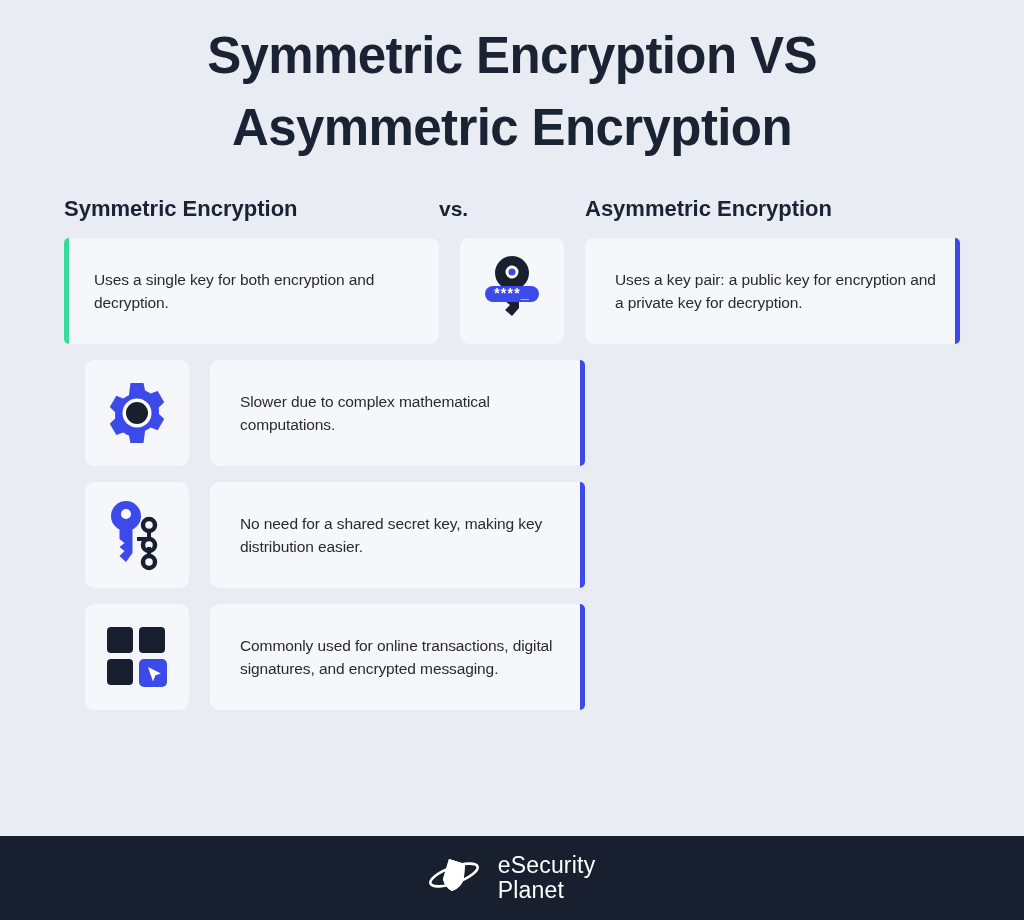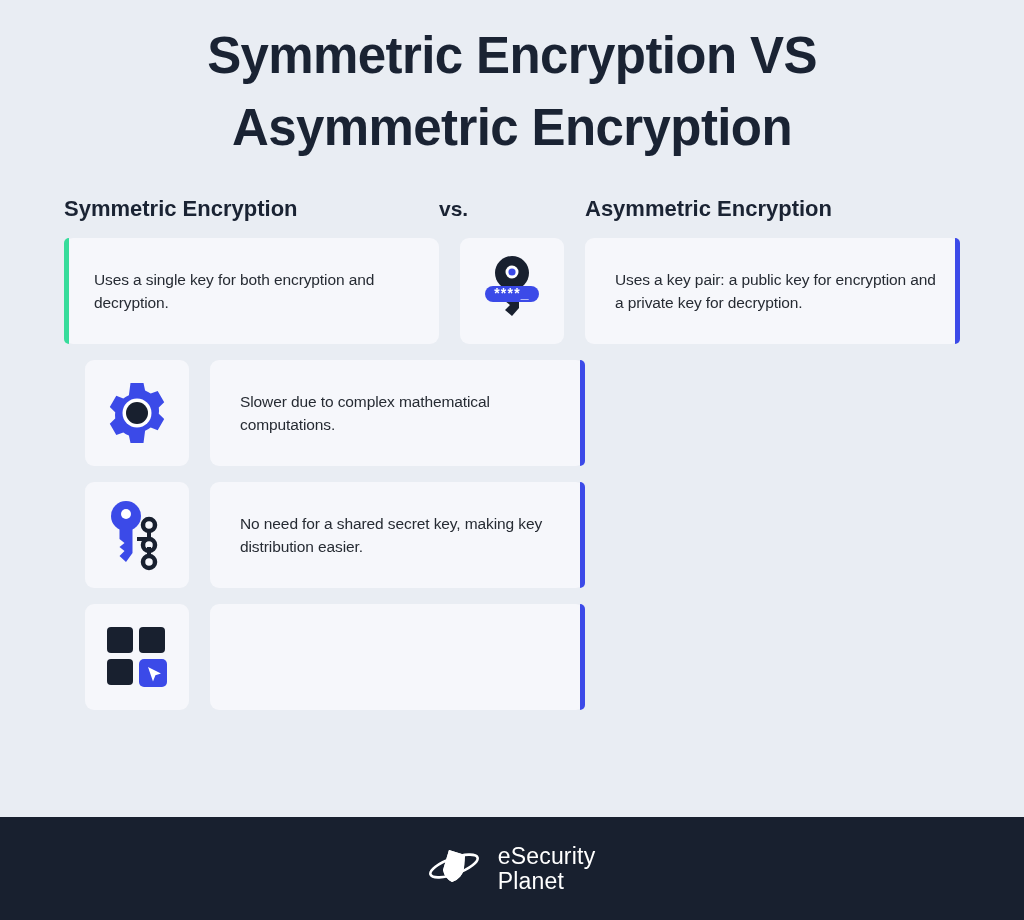--- a/index.html
+++ b/index.html
@@ -99,21 +99,21 @@
     min-height: 106px;
   }
   .icon-tile svg { display: block; }
 
   
   .footer {
     position: absolute;
     left: 0;
     bottom: 0;
     width: 1024px;
-    height: 103px;
+    height: 84px;
     background: #18202f;
     display: flex;
     align-items: center;
     justify-content: center;
   }
   .logo {
     display: flex;
     align-items: center;
     gap: 11px;
   }
@@ -219,20 +219,21 @@
           <rect x="34" y="2" width="26" height="26" rx="4" fill="#18202f"></rect>
           <rect x="2" y="34" width="26" height="26" rx="4" fill="#18202f"></rect>
           <rect x="34" y="34" width="28" height="28" rx="5" fill="#3b4ae8"></rect>
           <path d="M43 42 l13 6.5 -5.6 1.8 -2.4 6.2 z" fill="#ffffff"></path>
         </svg>
       </span>
     </div>
 
     <div class="card right">
       <div class="accent blue"></div>
+      <div class="card-text">Commonly used for online transactions, digital signatures, and encrypted messaging.</div>
     </div>
   </div>
 
 </div>
 
 <div class="footer">
   <div class="logo">
     <span>
       <svg width="58" height="40" viewBox="0 0 58 40">
         <path d="M20 3 l16 5 -1 13 a17 17 0 0 1 -12 14 a17 17 0 0 1 -9 -12 z" fill="#ffffff"></path>

